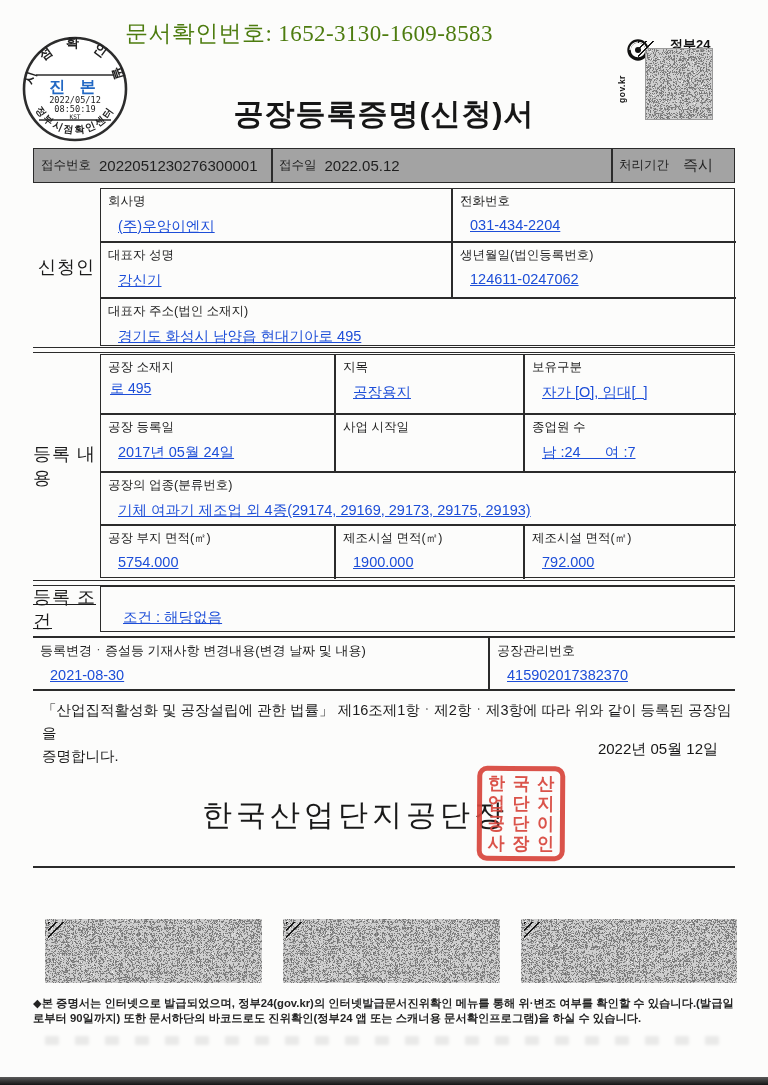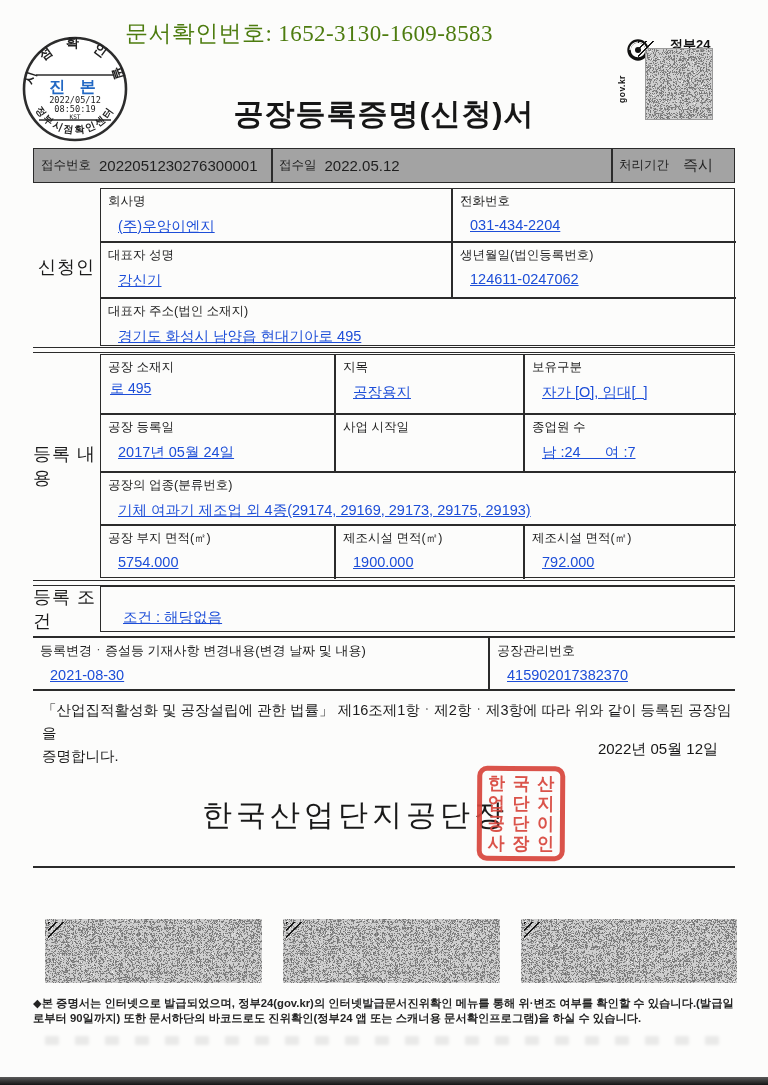--- a/index.html
+++ b/index.html
@@ -233,21 +233,21 @@
     </div>
     <div class="vline abs" style="left:422px;top:171px;height:53px;"></div>
     <div class="abs" style="left:424px;top:171px;width:211px;height:53px;">
       <div class="lbl">제조시설 면적(㎡)</div>
       <div class="val">792.000</div>
     </div>
   </div>
 
   <div class="abs dline" style="left:33px;top:580px;width:702px;"></div>
 
-  <div class="abs seclabel" style="left:33px;top:586px;width:67px;height:46px;">등록 조건</div>
+  <div class="abs seclabel" style="left:33px;top:586px;width:67px;height:46px;text-decoration:underline;">등록 조건</div>
   <div class="abs box" style="left:100px;top:586px;width:635px;height:46px;">
     <div class="val" style="padding-top:21px;padding-left:22px;">조건 : 해당없음</div>
   </div>
 
   <div class="abs line" style="left:33px;top:636px;width:702px;"></div>
   <div class="abs" style="left:33px;top:638px;width:455px;height:50px;">
     <div class="lbl" style="font-size:13px;">등록변경ㆍ증설등 기재사항 변경내용(변경 날짜 및 내용)</div>
     <div class="val">2021-08-30</div>
   </div>
   <div class="abs vline" style="left:488px;top:636px;height:53px;"></div>

